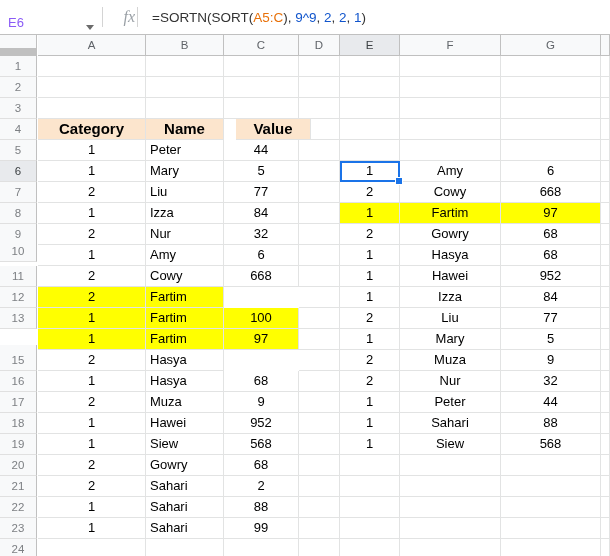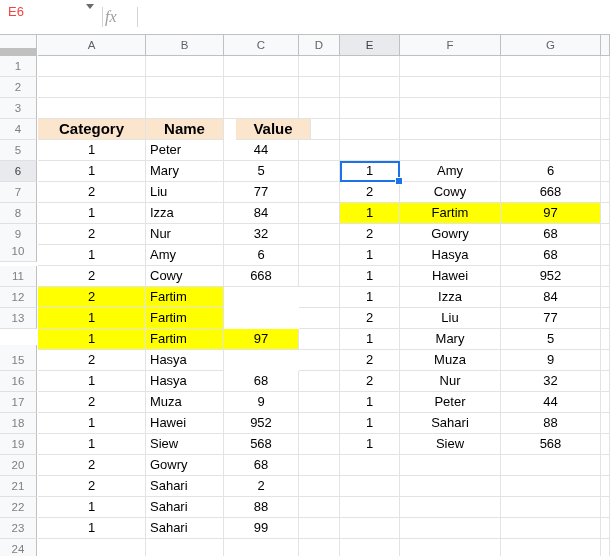--- a/index.html
+++ b/index.html
@@ -23,42 +23,42 @@
     display: flex;
     align-items: center;
     background: #ffffff;
     border-bottom: 1px solid #c0c0c0;
     box-sizing: border-box;
   }
   .name-box {
     width: 100px;
     height: 26px;
     display: flex;
-    align-items: flex-start;
+    align-items: flex-end;
     justify-content: space-between;
     padding: 0 6px 0 8px;
     box-sizing: border-box;
     font-size: 13px;
-    color: #ef4444;
+    color: #8b5cf6;
   }
   .name-box .caret {
     width: 0; height: 0;
     border-left: 4px solid transparent;
     border-right: 4px solid transparent;
     border-top: 5px solid #6b6b6b;
   }
   .fbar-sep {
     width: 1px;
     height: 20px;
     background: #d4d4d4;
     margin: 0 2px;
   }
   .fx-icon {
     width: 30px;
-    text-align: left;
+    text-align: right;
     font-family: "Liberation Serif", serif;
     font-style: italic;
     font-size: 16px;
     color: #9aa0a6;
   }
   .formula-input {
     flex: 1;
     padding-left: 12px;
     font-family: "Liberation Sans", sans-serif;
     font-size: 13.5px;
@@ -186,20 +186,23 @@
 <body>
 
 <div class="formula-bar">
   <div class="name-box">
     <span>E6</span>
     <span class="caret"></span>
   </div>
   <div class="fbar-sep"></div>
   <div class="fx-icon">fx</div>
   <div class="fbar-sep"></div>
+  <div class="formula-input">
+    <span>=SORTN(SORT(</span><span class="tok-ref">A5:C</span><span>), </span><span class="tok-num">9^9</span><span>, </span><span class="tok-num">2</span><span>, </span><span class="tok-num">2</span><span>, </span><span class="tok-num">1</span><span>)</span>
+  </div>
 </div>
 
 <div class="grid-wrap">
   <div class="grid" id="grid">
     <div class="corner"></div>
   <div class="colhead" style="left: 38px; width: 108px;">A</div>
       <div class="colhead" style="left: 146px; width: 78px;">B</div>
       <div class="colhead" style="left: 224px; width: 75px;">C</div>
       <div class="colhead" style="left: 299px; width: 41px;">D</div>
       <div class="colhead active" style="left: 340px; width: 60px;">E</div>
@@ -320,20 +323,21 @@
       <div class="cell" style="left: 601px; width: 9px; top: 231px;"></div>
       <div class="cell c hl" style="left: 38px; width: 108px; top: 252px;">2</div>
       <div class="cell l hl" style="left: 146px; width: 78px; top: 252px;">Fartim</div>
       <div class="cell" style="left: 299px; width: 41px; top: 252px;"></div>
       <div class="cell c" style="left: 340px; width: 60px; top: 252px;">1</div>
       <div class="cell c" style="left: 400px; width: 101px; top: 252px;">Izza</div>
       <div class="cell c" style="left: 501px; width: 100px; top: 252px;">84</div>
       <div class="cell" style="left: 601px; width: 9px; top: 252px;"></div>
       <div class="cell c hl" style="left: 38px; width: 108px; top: 273px;">1</div>
       <div class="cell l hl" style="left: 146px; width: 78px; top: 273px;">Fartim</div>
+      <div class="cell c hl" style="left: 224px; width: 75px; top: 273px;">100</div>
       <div class="cell" style="left: 299px; width: 41px; top: 273px;"></div>
       <div class="cell c" style="left: 340px; width: 60px; top: 273px;">2</div>
       <div class="cell c" style="left: 400px; width: 101px; top: 273px;">Liu</div>
       <div class="cell c" style="left: 501px; width: 100px; top: 273px;">77</div>
       <div class="cell" style="left: 601px; width: 9px; top: 273px;"></div>
       <div class="cell c hl" style="left: 38px; width: 108px; top: 294px;">1</div>
       <div class="cell l hl" style="left: 146px; width: 78px; top: 294px;">Fartim</div>
       <div class="cell c hl" style="left: 224px; width: 75px; top: 294px;">97</div>
       <div class="cell" style="left: 299px; width: 41px; top: 294px;"></div>
       <div class="cell c" style="left: 340px; width: 60px; top: 294px;">1</div>

